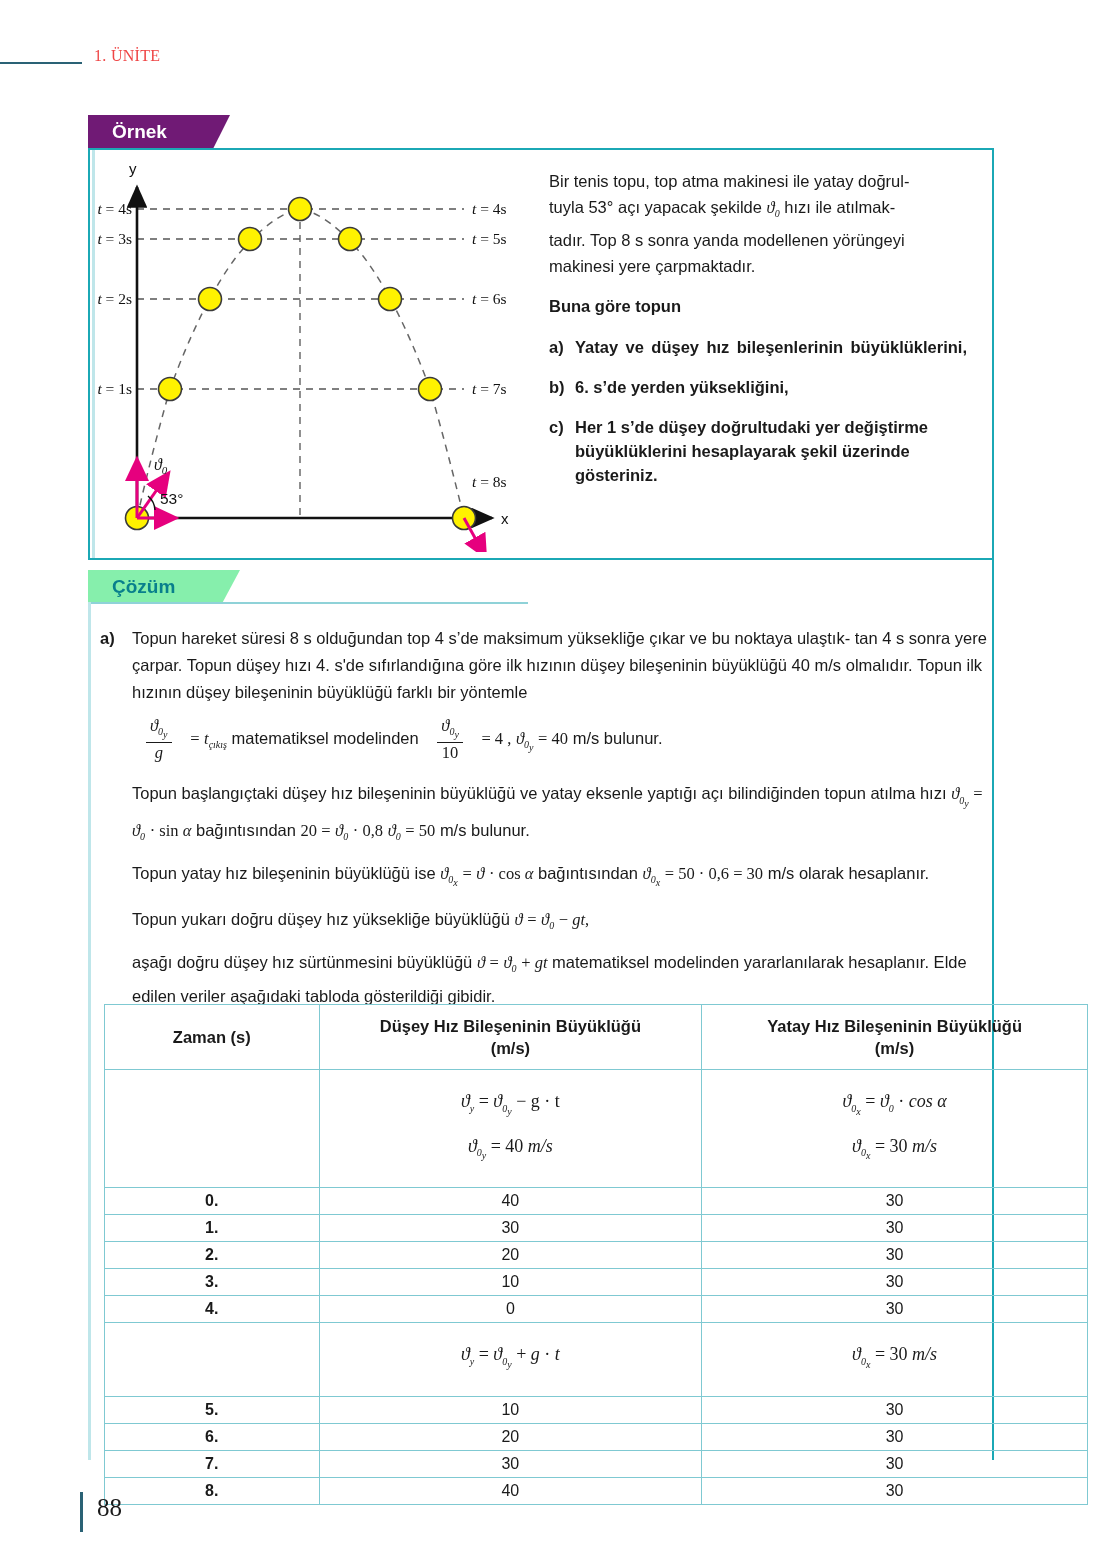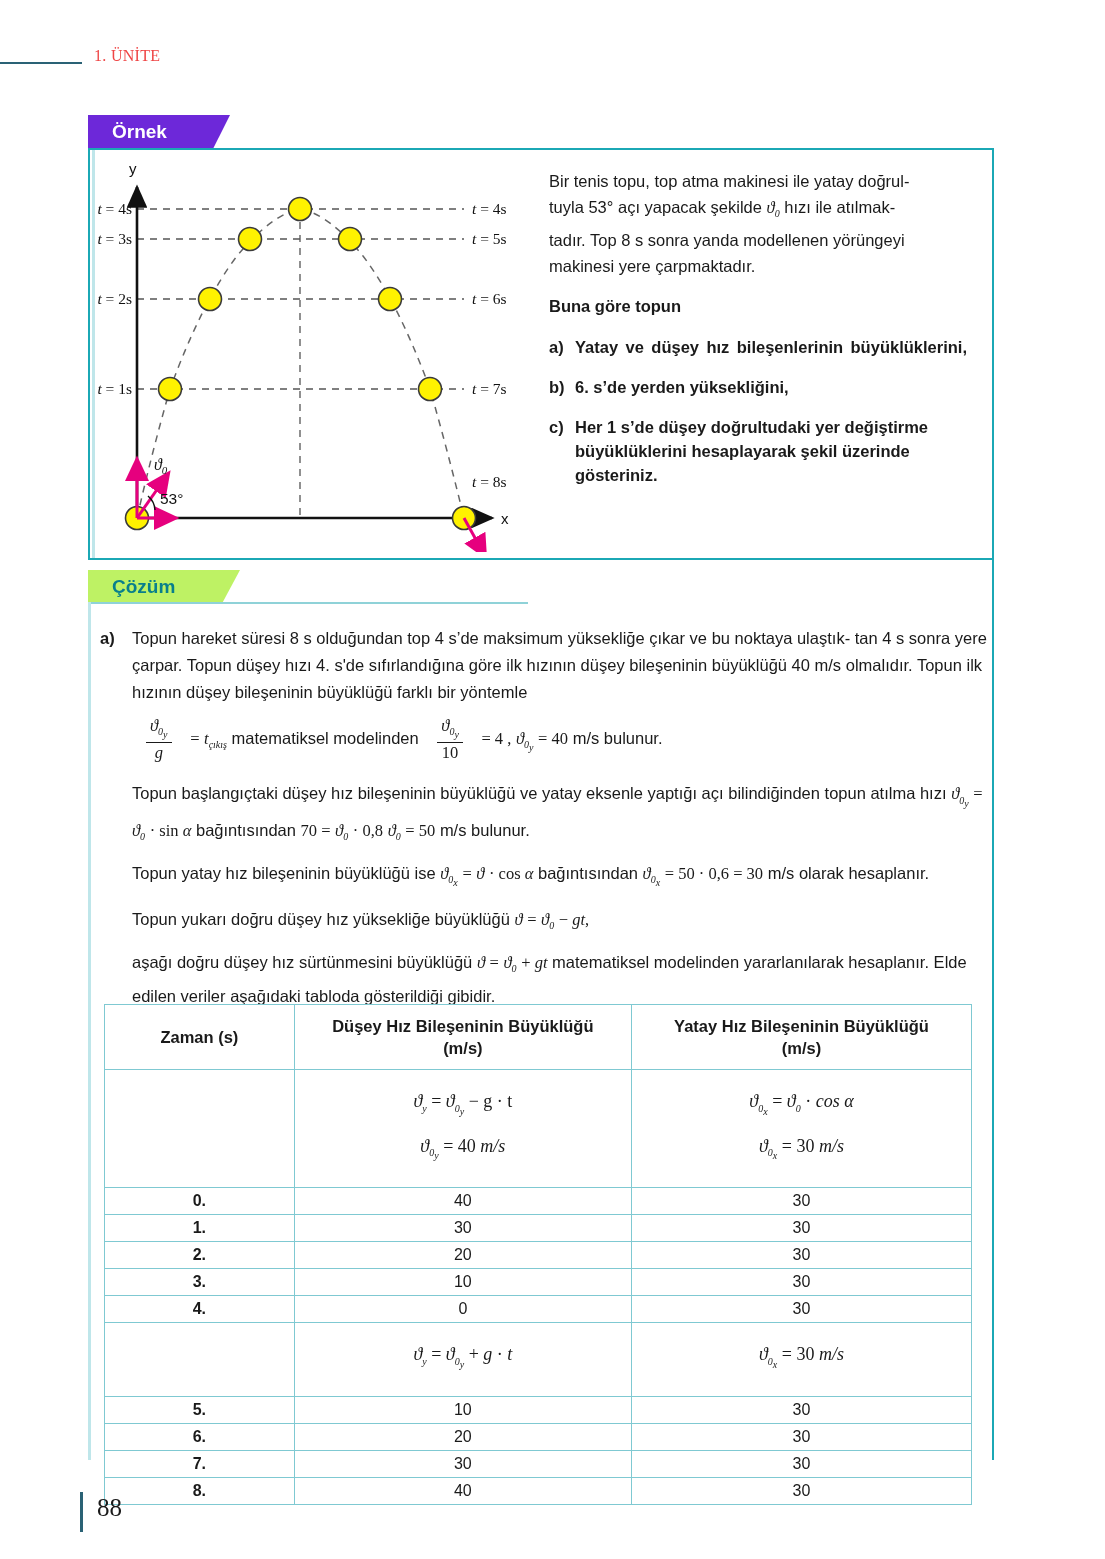--- a/index.html
+++ b/index.html
@@ -44,28 +44,28 @@
     padding: 0 30px 0 24px;
     color: #ffffff;
     font-weight: bold;
     font-size: 19px;
     box-sizing: border-box;
   }
   .tab-ornek {
     left: 88px;
     top: 115px;
     width: 142px;
-    background: #6d28d9;
+    background: #701a75;
     clip-path: polygon(0 0, 100% 0, 88% 100%, 0 100%);
   }
   .tab-cozum {
     left: 88px;
     top: 570px;
     width: 152px;
-    background: #bef264;
+    background: #86efac;
     clip-path: polygon(0 0, 100% 0, 88% 100%, 0 100%);
     color: #087f8c;
   }
 
   
   .ornek-box {
     position: absolute;
     left: 88px;
     top: 148px;
     width: 906px;
@@ -185,21 +185,21 @@
     margin: 0 14px;
   }
   .frac .num { display: block; border-bottom: 1.2px solid #1a1a1a; padding: 0 4px 1px; }
   .frac .den { display: block; padding: 1px 4px 0; }
 
   
   table.data {
     position: absolute;
     left: 104px;
     top: 1004px;
-    width: 868px;
+    width: 984px;
     border-collapse: collapse;
     font-size: 16px;
   }
   table.data th, table.data td {
     border: 1px solid #7fc9d2;
     text-align: center;
     vertical-align: middle;
     padding: 4px 6px;
   }
   table.data th {
@@ -379,21 +379,21 @@
       </p>
 
       <p>
         <span>Topun başlangıçtaki düşey hız bileşeninin büyüklüğü ve yatay eksenle yaptığı açı bilindiğinden</span>
         <span>topun atılma hızı</span>
         <span class="mi">ϑ<sub class="sm">0<sub class="sm">y</sub></sub></span>
         <span class="mn">=</span>
         <span class="mi">ϑ<sub class="sm">0</sub></span>
         <span class="mn">· sin <span class="mi">α</span></span>
         <span>bağıntısından</span>
-        <span class="mn">70 =</span>
+        <span class="mn">20 =</span>
         <span class="mi">ϑ<sub class="sm">0</sub></span>
         <span class="mn">· 0,8</span>
         <span class="mi">ϑ<sub class="sm">0</sub></span>
         <span class="mn">= 50</span>
         <span>m/s bulunur.</span>
       </p>
 
       <p>
         <span>Topun yatay hız bileşeninin büyüklüğü ise</span>
         <span class="mi">ϑ<sub class="sm">0<sub class="sm">x</sub></sub></span>

